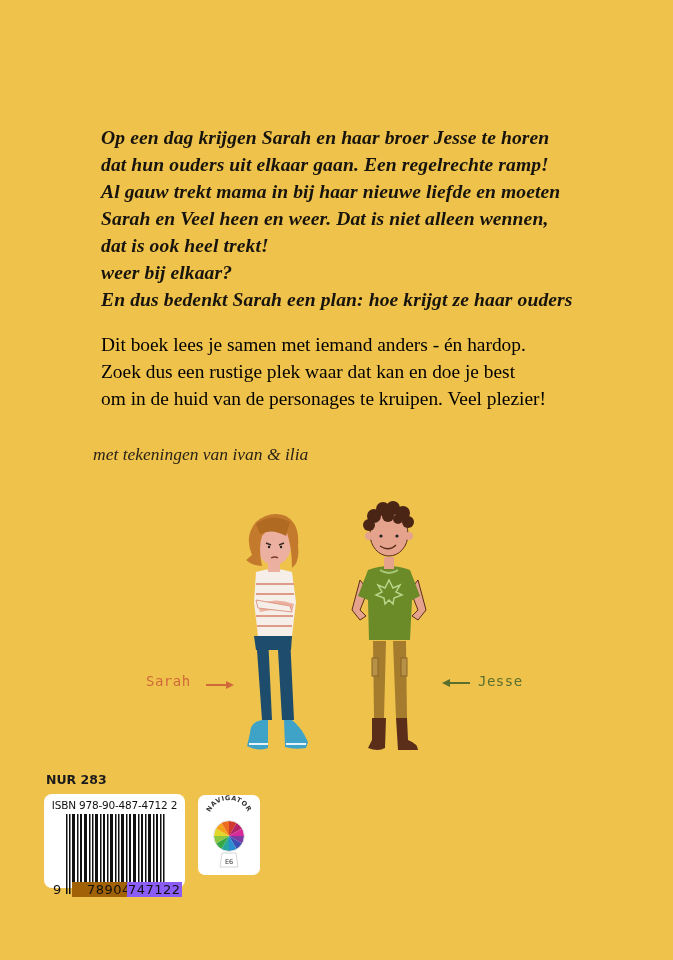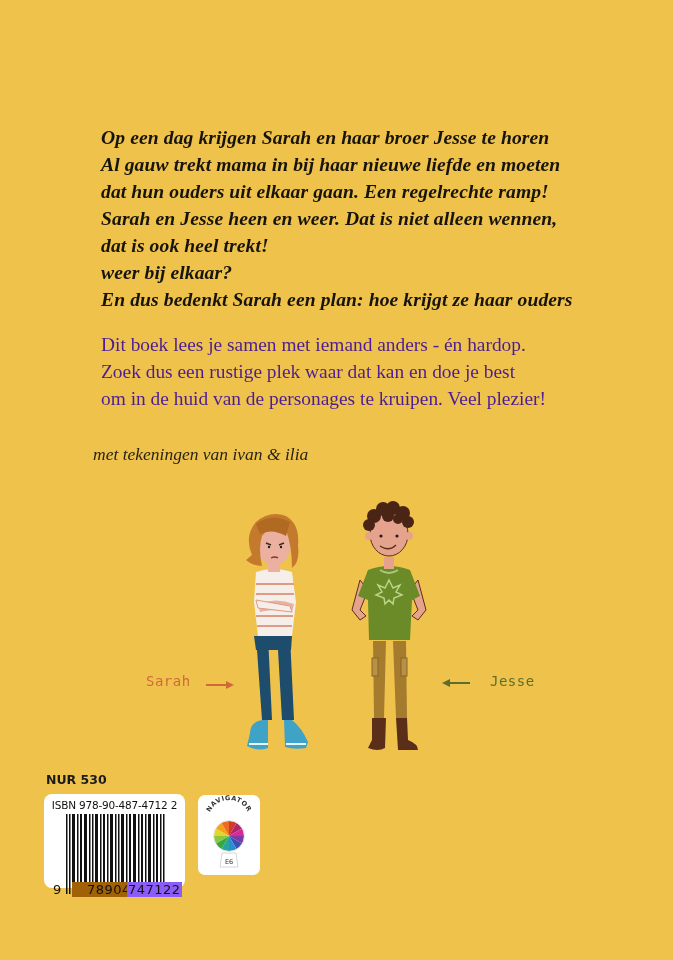--- a/index.html
+++ b/index.html
@@ -15,38 +15,38 @@
     font-family: "Liberation Serif", "DejaVu Serif", serif;
     font-style: italic; font-weight: bold;
     font-size: 19.6px; line-height: 27px; letter-spacing: 0.1px;
     color: #17130d;
   }
   .blurb div { white-space: nowrap; }
   .intro {
     position: absolute; left: 101px; top: 331px; width: 520px;
     font-family: "Liberation Serif", "DejaVu Serif", serif;
     font-size: 19.4px; line-height: 27px;
-    color: #4c1d95;
+    color: #000000;
   }
   .intro div { white-space: nowrap; }
   .credits {
     position: absolute; left: 93px; top: 444px;
     font-family: "Liberation Serif", "DejaVu Serif", serif;
     font-style: italic; font-size: 17.5px; color: #2a2216;
   }
   .illus { position: absolute; left: 0; top: 470px; }
   .label-sarah {
     position: absolute; left: 146px; top: 673px;
     font-family: "DejaVu Sans Mono", "Liberation Mono", monospace;
     font-size: 14px; color: #D0693A; letter-spacing: 0.5px;
   }
   .label-jesse {
     position: absolute; left: 478px; top: 673px;
     font-family: "DejaVu Sans Mono", "Liberation Mono", monospace;
-    font-size: 14px; color: #5A6E2E; letter-spacing: 0.5px; margin-left: 12px;
+    font-size: 14px; color: #5A6E2E; letter-spacing: 0.5px;
   }
   .nur {
     position: absolute; left: 46px; top: 772px;
     font-family: "DejaVu Sans", "Liberation Sans", sans-serif;
     font-weight: bold; font-size: 12.5px; color: #1b1b1b;
   }
   .barcode-box {
     position: absolute; left: 44px; top: 794px; width: 141px; height: 94px;
     background: #fff; border-radius: 8px;
   }
@@ -67,23 +67,23 @@
   .nav-badge {
     position: absolute; left: 198px; top: 795px; width: 62px; height: 80px;
     background: #fff; border-radius: 7px;
   }
 </style>
 </head>
 <body>
 
 <div class="blurb">
   <div>Op een dag krijgen Sarah en haar broer Jesse te horen</div>
+  <div>dat hun ouders uit elkaar gaan. Een regelrechte ramp!</div>
   <div>Al gauw trekt mama in bij haar nieuwe liefde en moeten</div>
-  <div>dat hun ouders uit elkaar gaan. Een regelrechte ramp!</div>
-  <div>Sarah en Jesse heen en weer. Dat is niet alleen wennen,</div>
+  <div>Sarah en Veel heen en weer. Dat is niet alleen wennen,</div>
   <div>dat is ook heel trekt!</div>
   <div>weer bij elkaar?</div>
   <div>En dus bedenkt Sarah een plan: hoe krijgt ze haar ouders</div>
 </div>
 
 <div class="intro">
   <div>Dit boek lees je samen met iemand anders - én hardop.</div>
   <div>Zoek dus een rustige plek waar dat kan en doe je best</div>
   <div>om in de huid van de personages te kruipen. Veel plezier!</div>
 </div>
@@ -174,21 +174,21 @@
   </g>
   <g>
     <path d="M446 683 L470 683" stroke="#5A6E2E" stroke-width="2"></path>
     <path d="M450 679 L442 683 L450 687 Z" fill="#5A6E2E"></path>
   </g>
 </svg>
 
 <div class="label-sarah">Sarah</div>
 <div class="label-jesse">Jesse</div>
 
-<div class="nur">NUR 530</div>
+<div class="nur">NUR 283</div>
 
 <div class="barcode-box">
   <div class="isbn-text">ISBN 978-90-487-4712 2</div>
   <svg class="bars" width="102" height="82" viewBox="0 0 102 82">
     <g fill="#111">
       <rect x="0" y="0" width="1.5" height="80"></rect>
         <rect x="3" y="0" width="1.5" height="80"></rect>
       <rect x="6" y="0" width="3" height="68"></rect>
         <rect x="11" y="0" width="1.5" height="68"></rect>
       <rect x="14" y="0" width="2" height="68"></rect>

